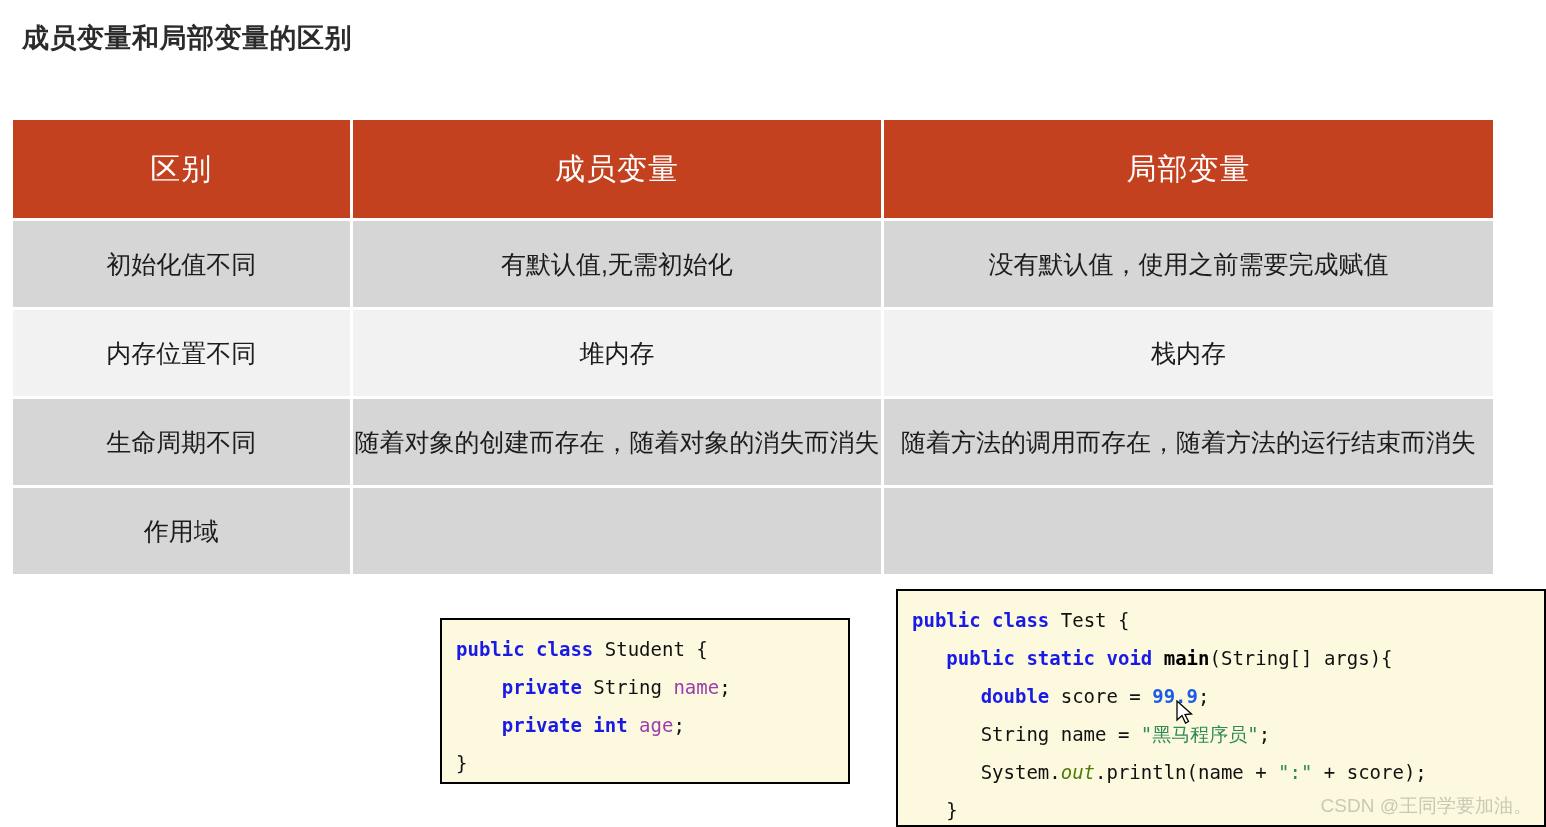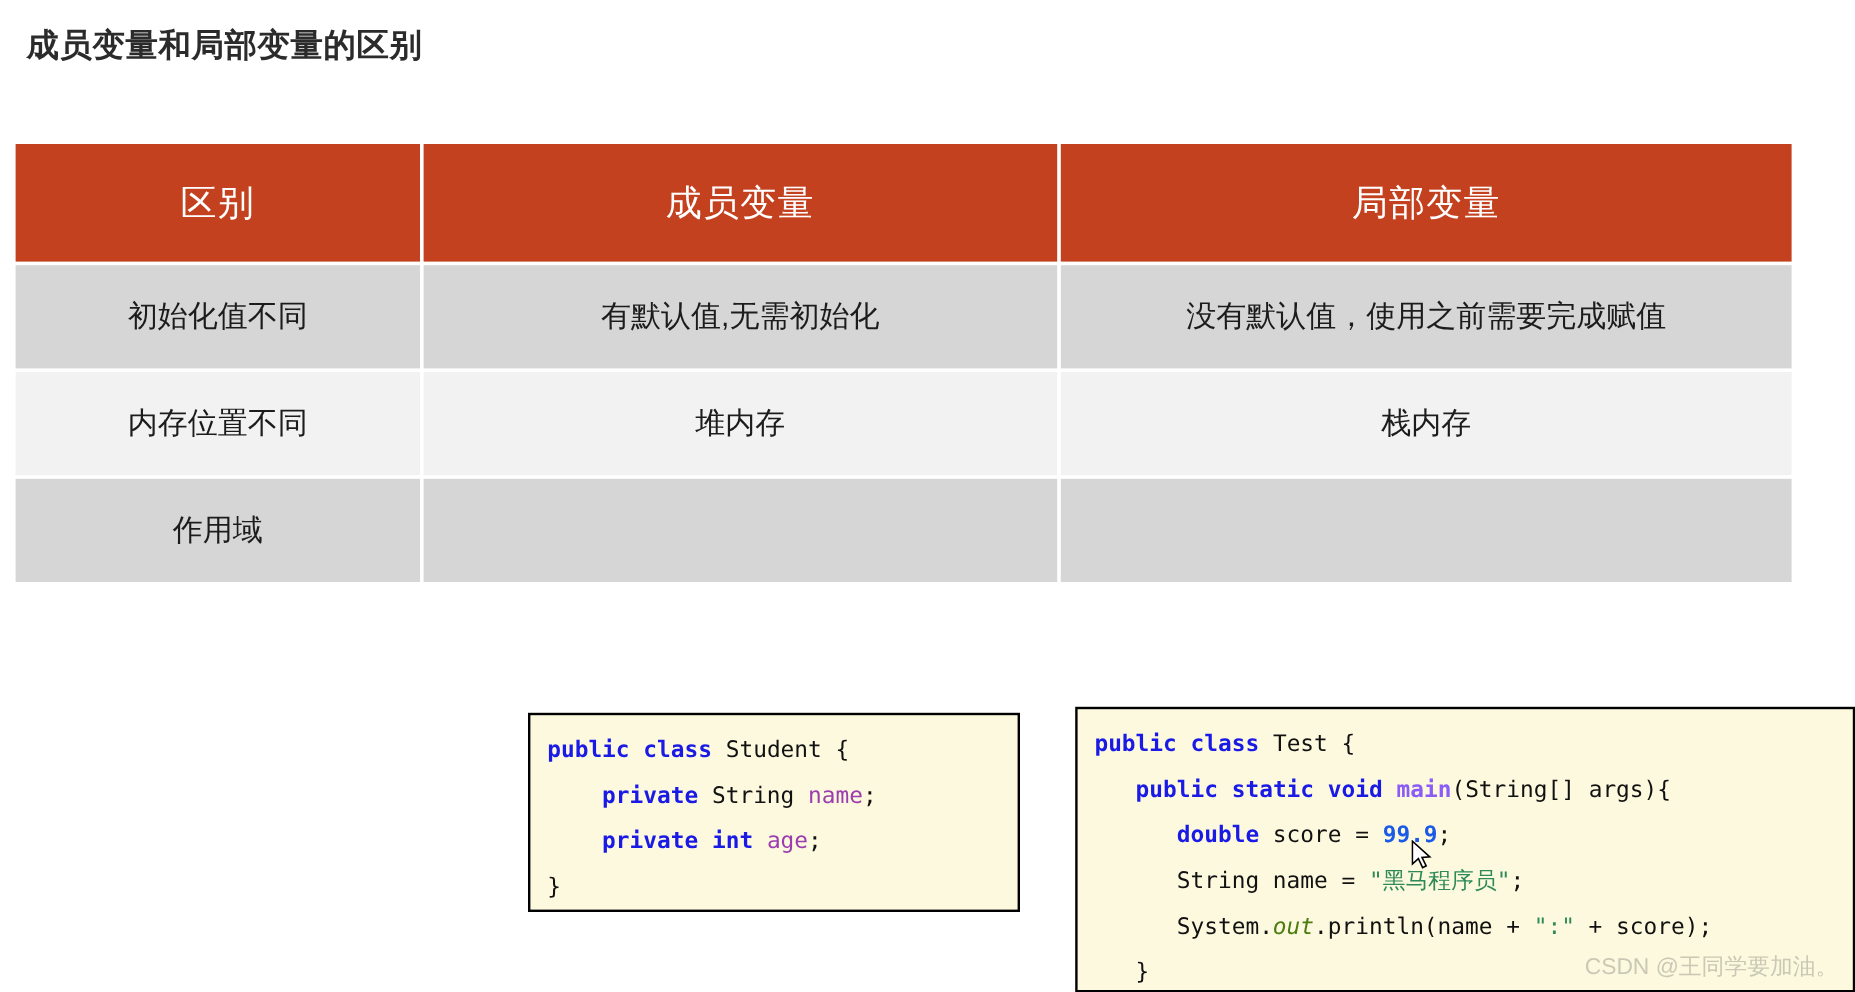--- a/index.html
+++ b/index.html
@@ -76,35 +76,35 @@
     font-family: "DejaVu Sans Mono", "Liberation Mono", monospace;
     font-size: 19px;
     line-height: 38px;
     color: #111111;
     white-space: pre;
     box-sizing: border-box;
     overflow: hidden;
   }
   #code-student {
     left: 440px;
-    top: 594px;
+    top: 618px;
     width: 410px;
     height: 166px;
     padding: 10px 4px 0 14px;
   }
   #code-test {
     left: 896px;
     top: 589px;
     width: 650px;
     height: 238px;
     padding: 10px 0 0 14px;
   }
   .kw   { color: #1A1AE6; font-weight: bold; }
   .fld  { color: #9B3DAE; }
-  .mth  { color: #8b5cf6; font-weight: bold; }
+  .mth  { color: #000000; font-weight: bold; }
   .num  { color: #1A5AE6; font-weight: bold; margin-top: 46px; }
   .str  { color: #2E8B57; }
   .stat { color: #4d7c0f; font-style: italic; }
   .plain{ color: #111111; }
 
   
   .watermark {
     position: absolute;
     right: 14px;
     bottom: 8px;
@@ -147,20 +147,25 @@
       <td class="body-cell">初始化值不同</td>
       <td class="body-cell">有默认值,无需初始化</td>
       <td class="body-cell">没有默认值，使用之前需要完成赋值</td>
     </tr>
     <tr class="row-light">
       <td class="body-cell">内存位置不同</td>
       <td class="body-cell">堆内存</td>
       <td class="body-cell">栈内存</td>
     </tr>
     <tr class="row-dark">
+      <td class="body-cell tall">生命周期不同</td>
+      <td class="body-cell tall">随着对象的创建而存在，随着对象的消失而消失</td>
+      <td class="body-cell tall">随着方法的调用而存在，随着方法的运行结束而消失</td>
+    </tr>
+    <tr class="row-dark">
       <td class="body-cell">作用域</td>
       <td class="body-cell"></td>
       <td class="body-cell"></td>
     </tr>
   </tbody>
 </table>
 
 <div class="code-box" id="code-student"><span class="kw">public</span> <span class="kw">class</span> <span class="plain">Student</span> <span class="plain">{</span>
     <span class="kw">private</span> <span class="plain">String</span> <span class="fld">name</span><span class="plain">;</span>
     <span class="kw">private</span> <span class="kw">int</span> <span class="fld">age</span><span class="plain">;</span>

